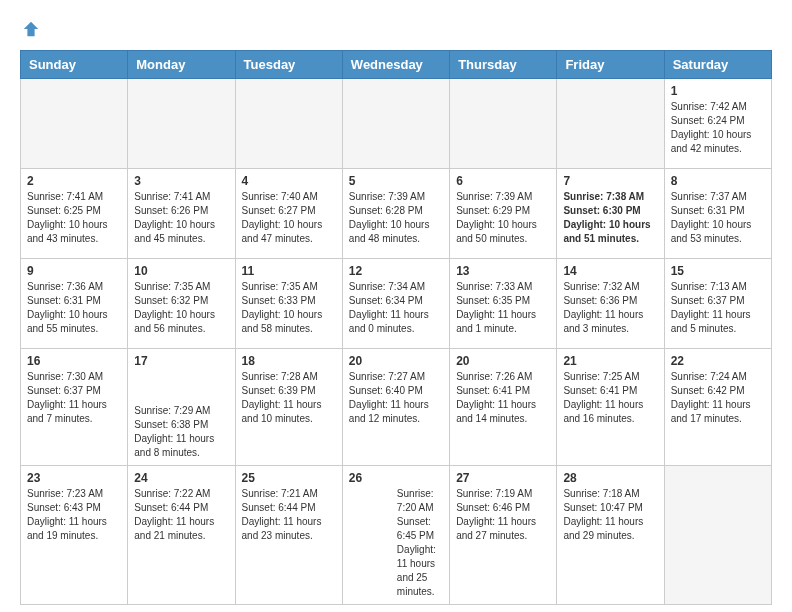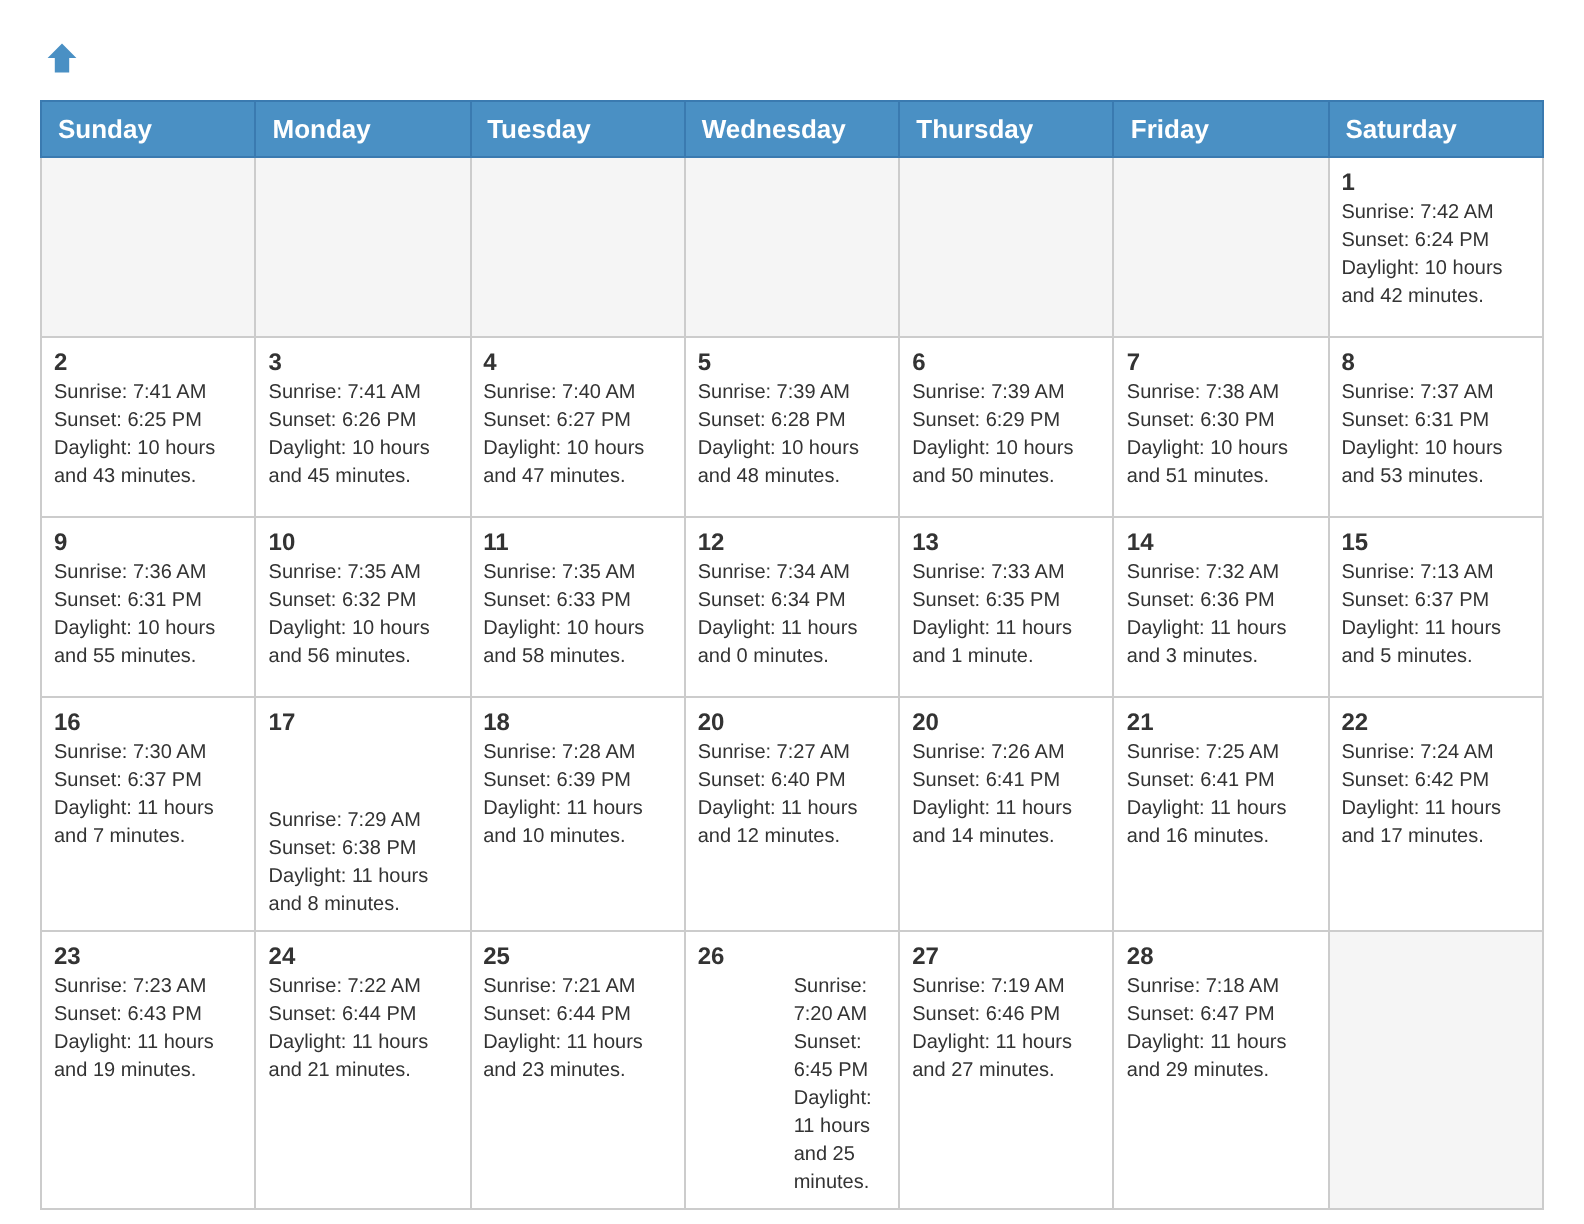--- a/index.html
+++ b/index.html
@@ -166,21 +166,21 @@
         </td>
         <td>
           <span class="day-number">6</span>
           <div class="day-info" style="white-space: pre-line;">Sunrise: 7:39 AM
 Sunset: 6:29 PM
 Daylight: 10 hours
 and 50 minutes.</div>
         </td>
         <td>
           <span class="day-number">7</span>
-          <div class="day-info" style="white-space: pre-line;">Sunrise: 7:38 AM
+          <div class="day-info" style="white-space: pre-line; font-weight: bold;">Sunrise: 7:38 AM
 Sunset: 6:30 PM
 Daylight: 10 hours
 and 51 minutes.</div>
         </td>
         <td>
           <span class="day-number">8</span>
           <div class="day-info" style="white-space: pre-line;">Sunrise: 7:37 AM
 Sunset: 6:31 PM
 Daylight: 10 hours
 and 53 minutes.</div>
@@ -320,20 +320,20 @@
         <td>
           <span class="day-number">27</span>
           <div class="day-info" style="white-space: pre-line;">Sunrise: 7:19 AM
 Sunset: 6:46 PM
 Daylight: 11 hours
 and 27 minutes.</div>
         </td>
         <td>
           <span class="day-number">28</span>
           <div class="day-info" style="white-space: pre-line;">Sunrise: 7:18 AM
-Sunset: 6:47 PM
+Sunset: 10:47 PM
 Daylight: 11 hours
 and 29 minutes.</div>
         </td>
         <td class="empty"></td>
       </tr>
     </tbody>
 </table>
 
 </body></html>

